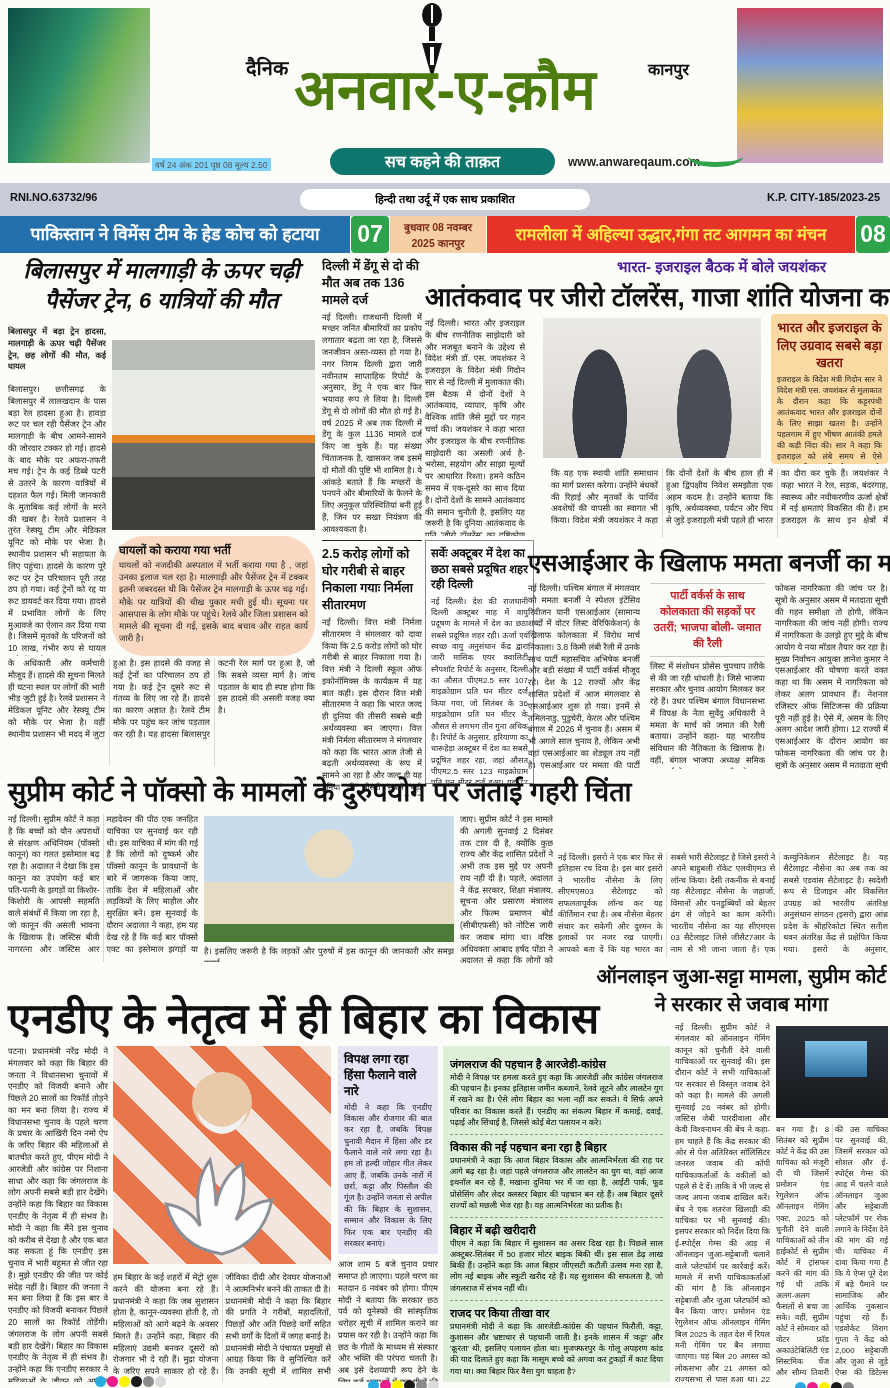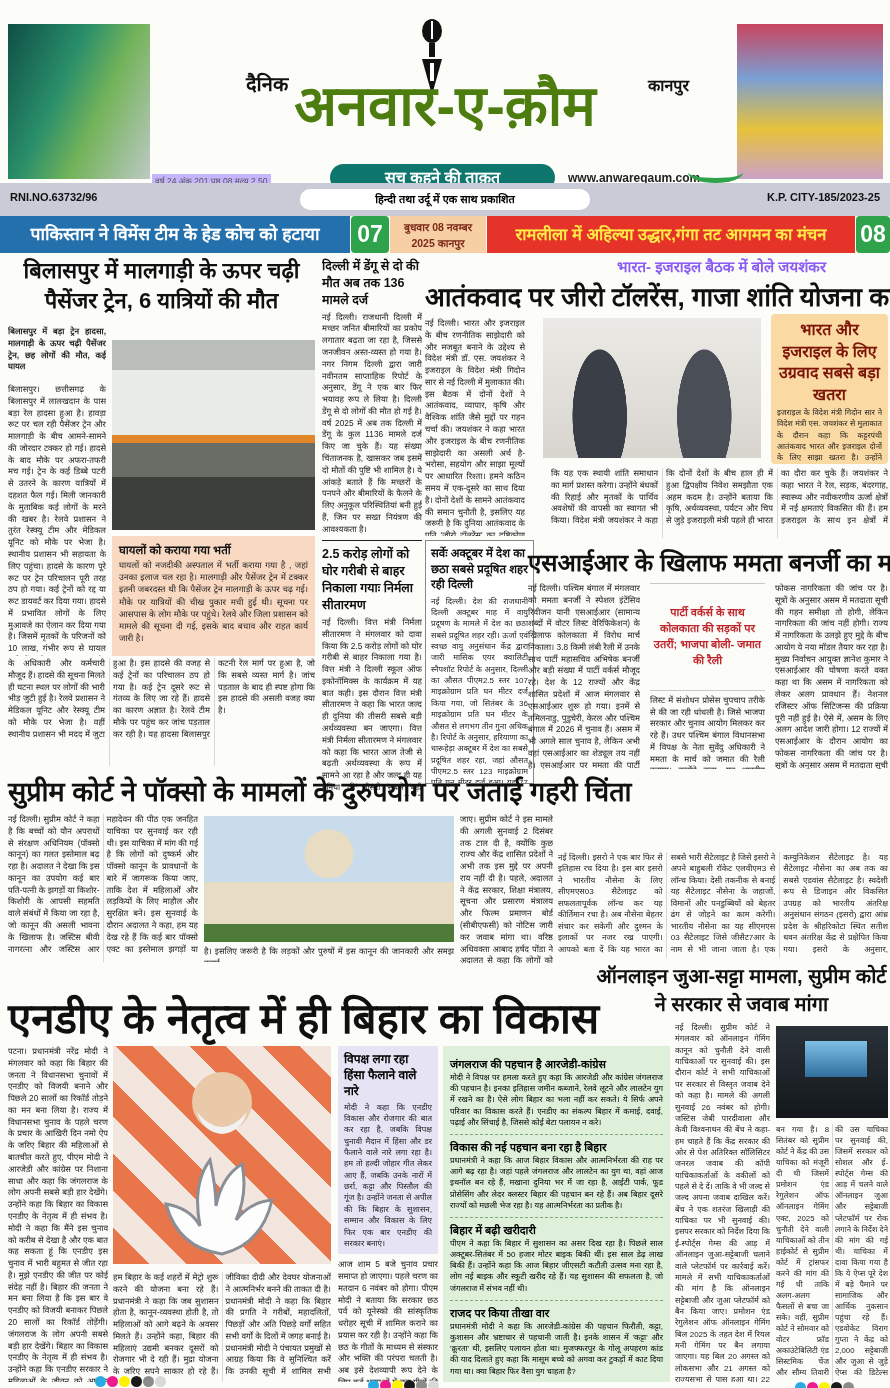--- a/index.html
+++ b/index.html
@@ -6,93 +6,93 @@
   .page{position:relative;width:890px;height:1388px;margin:0 auto;background:#fcfcf9;
         font-family:"Liberation Sans","DejaVu Sans",sans-serif;overflow:hidden;}
   .abs{position:absolute;}
   .photo{background-size:cover;}
   .btxt{font-size:8.3px;line-height:1.42;text-align:justify;color:#1d1d1d;overflow:hidden;}
   .lead{font-weight:bold;}
   .col2{column-count:2;column-gap:7px;column-rule:1px solid #d8d8d4;}
   .col3{column-count:3;column-gap:8px;column-rule:1px solid #d8d8d4;}
   .hl{font-weight:800;color:#101010;text-align:center;}
   .subhl{font-weight:bold;color:#101010;font-size:12.5px;line-height:1.35;}
-  .kicker{color:#8b5cf6;font-weight:bold;}
+  .kicker{color:#4c1d95;font-weight:bold;}
   .boxtitle{font-weight:bold;font-size:11.5px;color:#141414;margin-bottom:2px;}
   
   .strip{background:#c9cbd6;}
   .pill{background:#0f766e;color:#fff;font-weight:bold;text-align:center;border-radius:15px;}
   .whitepill{background:#fff;border-radius:10px;text-align:center;font-weight:bold;font-size:11px;line-height:21px;}
   .teaser-blue{background:#2470ad;color:#fff;font-weight:bold;font-size:17.5px;text-align:center;}
   .teaser-red{background:#e63329;color:#ffec45;font-weight:bold;font-size:16.5px;text-align:center;}
   .pagenum{background:#2fa34c;color:#fff;font-weight:800;font-size:23px;text-align:center;border-radius:4px;}
   .datebox{background:#f6d0a4;color:#7c2917;font-weight:bold;font-size:10.5px;text-align:center;line-height:1.55;}
   .salmonbox{background:#f9d9c2;padding:6px 7px;}
   .orangebox{background:#fbd9a2;border-radius:4px;padding:5px 6px;}
   .violetbox{background:#e6e4f4;padding:5px 6px;}
   .greencol{background:#def0da;padding:6px 7px;}
   .gsec{border-bottom:1px dashed #7fa57f;padding:4px 0 6px;}
   .gsec:last-child{border-bottom:none;}
   .gsec .gt{font-weight:bold;font-size:11px;margin-bottom:1px;}
   .gsec .gb{font-size:8px;line-height:1.4;text-align:justify;}
   .redboxtitle{color:#c0272d;font-weight:bold;font-size:11px;text-align:center;line-height:1.45;
-               border-top:1.5px solid #c9c9c9;border-bottom:1.5px solid #c9c9c9;padding:21px 0;margin-bottom:4px;}
+               border-top:1.5px solid #c9c9c9;border-bottom:1.5px solid #c9c9c9;padding:4px 0;margin-bottom:4px;}
   .dot{width:11px;height:11px;border-radius:50%;display:inline-block;margin-right:1px;vertical-align:middle;}
   .hr{border:none;border-top:1.6px solid #222;margin:5px 0;}
   .surveybox{border:1.5px solid #888;padding:5px;background:#fff;}
 </style>
 </head>
 <body>
 
 <div class="page">
 
-  <div class="abs" style="left:0;top:16px;width:890px;height:183px;">
+  <div class="abs" style="left:0;top:0;width:890px;height:183px;">
     <div class="abs photo" style="left:8px;top:8px;width:142px;height:155px;background:linear-gradient(115deg,#0e4f46 0%,#2a8f6a 38%,#74b35a 62%,#bcc9c4 100%);"></div>
     <div class="abs photo" style="left:737px;top:8px;width:146px;height:155px;background:linear-gradient(180deg,#c94560 0%,#7a9fd4 35%,#e8c23a 68%,#caa2c8 100%);"></div>
     <div class="abs" style="left:419px;top:3px;width:26px;height:78px;">
       <svg width="26" height="78" viewBox="0 0 26 78">
           <ellipse cx="13" cy="12" rx="10" ry="12" fill="#111"></ellipse>
           <rect x="12" y="2" width="2" height="18" fill="#fff"></rect>
           <rect x="10" y="24" width="6" height="14" fill="#111"></rect>
           <path d="M3 40 L23 40 L13 76 Z" fill="#111"></path>
           <rect x="11" y="44" width="4" height="18" fill="#fff"></rect>
         </svg>
     </div>
     <div class="abs" style="left:246px;top:54px;font-size:20px;font-weight:bold;color:#111;">दैनिक</div>
     <div class="abs" style="left:648px;top:58px;font-size:16px;font-weight:bold;color:#111;">कानपुर</div>
     <div class="abs" style="left:170px;top:58px;width:550px;text-align:center;font-size:56px;font-weight:900;color:#4d7c0f;line-height:1.15;white-space:nowrap;">अनवार-ए-क़ौम</div>
     <div class="abs pill" style="left:330px;top:148px;width:225px;height:27px;font-size:16px;line-height:27px;">सच कहने की ताक़त</div>
     <div class="abs" style="left:568px;top:155px;font-size:12px;font-weight:bold;color:#222;">www.anwareqaum.com</div>
     <div class="abs" style="left:688px;top:146px;width:55px;height:16px;border-bottom:5px solid #2fa34c;border-radius:50%;"></div>
-    <div class="abs" style="left:152px;top:158px;font-size:8.5px;color:#555;background:#c4b5fd;padding:1px 3px;">वर्ष 24 अंक 201 पृष्ठ 08 मूल्य 2.50</div>
+    <div class="abs" style="left:152px;top:158px;font-size:8.5px;color:#555;background:#7dd3fc;padding:1px 3px;">वर्ष 24 अंक 201 पृष्ठ 08 मूल्य 2.50</div>
   </div>
 
   <div class="abs strip" style="left:0;top:183px;width:890px;height:33px;">
     <div class="abs" style="left:10px;top:8px;font-size:11px;font-weight:bold;color:#111;">RNI.NO.63732/96</div>
     <div class="abs whitepill" style="left:300px;top:6px;width:290px;height:21px;">हिन्दी तथा उर्दू में एक साथ प्रकाशित</div>
     <div class="abs" style="right:10px;top:8px;font-size:11px;font-weight:bold;color:#111;">K.P. CITY-185/2023-25</div>
   </div>
 
   <div class="abs" style="left:0;top:216px;width:890px;height:37px;">
     <div class="abs teaser-blue" style="left:0;top:0;width:350px;height:37px;line-height:37px;">पाकिस्तान ने विमेंस टीम के हेड कोच को हटाया</div>
     <div class="abs pagenum" style="left:351px;top:0;width:38px;height:37px;line-height:37px;">07</div>
     <div class="abs datebox" style="left:390px;top:0;width:96px;height:37px;padding-top:3px;box-sizing:border-box;">
       <div>बुधवार 08 नवम्बर</div>
       <div>2025 कानपुर</div>
     </div>
     <div class="abs teaser-red" style="left:487px;top:0;width:368px;height:37px;line-height:37px;">रामलीला में अहिल्या उद्धार,गंगा तट आगमन का मंचन</div>
     <div class="abs pagenum" style="left:856px;top:0;width:34px;height:37px;line-height:37px;">08</div>
   </div>
 
   <div class="abs" style="left:8px;top:256px;width:307px;height:512px;">
-    <div class="hl" style="font-size:22px;line-height:1.35;height:64px;">बिलासपुर में मालगाड़ी के ऊपर चढ़ी पैसेंजर ट्रेन, 6 यात्रियों की मौत</div>
+    <div class="hl" style="font-size:22px;line-height:1.35;height:64px;font-style:italic;">बिलासपुर में मालगाड़ी के ऊपर चढ़ी पैसेंजर ट्रेन, 6 यात्रियों की मौत</div>
     <div class="abs btxt lead" style="left:0;top:70px;width:98px;height:56px;">बिलासपुर में बड़ा ट्रेन हादसा, मालगाड़ी के ऊपर चढ़ी पैसेंजर ट्रेन, छह लोगों की मौत, कई घायल</div>
     <div class="abs btxt" style="left:0;top:128px;width:98px;height:272px;">बिलासपुर। छत्तीसगढ़ के बिलासपुर में लालखदान के पास बड़ा रेल हादसा हुआ है। हावड़ा रूट पर चल रही पैसेंजर ट्रेन और मालगाड़ी के बीच आमने-सामने की जोरदार टक्कर हो गई। हादसे के बाद मौके पर अफरा-तफरी मच गई। ट्रेन के कई डिब्बे पटरी से उतरने के कारण यात्रियों में दहशत फैल गई। मिली जानकारी के मुताबिक कई लोगों के मरने की खबर है। रेलवे प्रशासन ने तुरंत रेस्क्यू टीम और मेडिकल यूनिट को मौके पर भेजा है। स्थानीय प्रशासन भी सहायता के लिए पहुंचा। हादसे के कारण पूरे रूट पर ट्रेन परिचालन पूरी तरह ठप हो गया। कई ट्रेनों को रद्द या रूट डायवर्ट कर दिया गया। हादसे में प्रभावित लोगों के लिए मुआवजे का ऐलान कर दिया गया है। जिसमें मृतकों के परिजनों को 10 लाख, गंभीर रूप से घायल यात्रियों को पांच लाख और सामान्य रूप से घायल यात्रियों को एक लाख की सहायता राशि प्रदान की जाएगी। कोरबा पैसेंजर और मालगाड़ी में टक्कर हुई है। इस हादसे में 6 लोगों की मौत होने की खबर सामने आ रही है। वहीं 12 से ज्यादा यात्रियों के घायल होने की भी खबर है। मृतकों की संख्या बढ़ भी सकती है। फिलहाल, रेस्क्यू जारी है। मौके पर रेलवे</div>
     <div class="abs photo" style="left:104px;top:84px;width:203px;height:190px;background:linear-gradient(180deg,#b9beb9 0 16%,#e9ebe7 16% 50%,#e2862a 50% 54%,#6a6c66 54% 72%,#3c3f3a 72% 100%);"></div>
-    <div class="abs salmonbox" style="left:104px;top:280px;width:189px;height:108px;">
+    <div class="abs salmonbox" style="left:104px;top:280px;width:189px;height:108px;border-radius:32px;">
       <div class="boxtitle">घायलों को कराया गया भर्ती</div>
       <div class="btxt" style="font-size:8.6px;height:88px;">घायलों को नजदीकी अस्पताल में भर्ती कराया गया है , जहां उनका इलाज चल रहा है। मालगाड़ी और पैसेंजर ट्रेन में टक्कर इतनी जबरदस्त थी कि पैसेंजर ट्रेन मालगाड़ी के ऊपर चढ़ गई। मौके पर यात्रियों की चीख पुकार मची हुई थी। सूचना पर आसपास के लोग मौके पर पहुंचे। रेलवे और जिला प्रशासन को मामले की सूचना दी गई, इसके बाद बचाव और राहत कार्य जारी है।</div>
     </div>
     <div class="abs btxt col3" style="left:0;top:402px;width:307px;height:108px;">के अधिकारी और कर्मचारी मौजूद हैं। हादसे की सूचना मिलते ही घटना स्थल पर लोगों की भारी भीड़ जुटी हुई है। रेलवे प्रशासन ने मेडिकल यूनिट और रेस्क्यू टीम को मौके पर भेजा है। वहीं स्थानीय प्रशासन भी मदद में जुटा हुआ है। इस हादसे की वजह से कई ट्रेनों का परिचालन ठप हो गया है। कई ट्रेन दूसरे रूट से गंतव्य के लिए जा रहे हैं। हादसे का कारण अज्ञात है। रेलवे टीम मौके पर पहुंच कर जांच पड़ताल कर रही है। यह हादसा बिलासपुर कटनी रेल मार्ग पर हुआ है, जो कि सबसे व्यस्त मार्ग है। जांच पड़ताल के बाद ही स्पष्ट होगा कि इस हादसे की असली वजह क्या है।</div>
   </div>
 
   <div class="abs" style="left:322px;top:258px;width:100px;height:538px;overflow:hidden;">
     <div class="subhl">दिल्ली में डेंगू से दो की मौत अब तक 136 मामले दर्ज</div>
     <div class="btxt" style="margin-top:3px;">नई दिल्ली। राजधानी दिल्ली में मच्छर जनित बीमारियों का प्रकोप लगातार बढ़ता जा रहा है, जिससे जनजीवन अस्त-व्यस्त हो गया है। नगर निगम दिल्ली द्वारा जारी नवीनतम साप्ताहिक रिपोर्ट के अनुसार, डेंगू ने एक बार फिर भयावह रूप ले लिया है। दिल्ली डेंगू से दो लोगों की मौत हो गई है। वर्ष 2025 में अब तक दिल्ली में डेंगू के कुल 1136 मामले दर्ज किए जा चुके हैं। यह संख्या चिंताजनक है, खासकर जब इसमें दो मौतों की पुष्टि भी शामिल है। ये आंकड़े बताते हैं कि मच्छरों के पनपने और बीमारियों के फैलने के लिए अनुकूल परिस्थितियां बनी हुई हैं, जिन पर सख्त नियंत्रण की आवश्यकता है।</div>
     <hr class="hr">
@@ -107,21 +107,21 @@
 
   <div class="abs" style="left:425px;top:256px;width:463px;height:282px;">
     <div class="kicker" style="font-size:15px;text-align:center;padding-left:130px;">भारत- इजराइल बैठक में बोले जयशंकर</div>
     <div class="hl" style="font-size:26px;margin-top:2px;white-space:nowrap;">आतंकवाद पर जीरो टॉलरेंस, गाजा शांति योजना का समर्थन</div>
     <div class="abs btxt" style="left:0;top:62px;width:100px;height:218px;">नई दिल्ली। भारत और इजराइल के बीच रणनीतिक साझेदारी को और मजबूत बनाने के उद्देश्य से विदेश मंत्री डॉ. एस. जयशंकर ने इजराइल के विदेश मंत्री गिदोन सार से नई दिल्ली में मुलाकात की। इस बैठक में दोनों देशों ने आतंकवाद, व्यापार, कृषि और वैश्विक शांति जैसे मुद्दों पर गहन चर्चा की। जयशंकर ने कहा भारत और इजराइल के बीच रणनीतिक साझेदारी का असली अर्थ है- भरोसा, सहयोग और साझा मूल्यों पर आधारित रिश्ता। हमने कठिन समय में एक-दूसरे का साथ दिया है। दोनों देशों के सामने आतंकवाद की समान चुनौती है, इसलिए यह जरूरी है कि दुनिया आतंकवाद के प्रति 'जीरो टॉलरेंस' का दृष्टिकोण अपनाए। जयशंकर ने गाजा क्षेत्र की स्थिति पर चिंता जताते हुए कहा कि भारत 'गाजा पीस प्लान' का समर्थन करता है और उम्मीद करता है</div>
     <div class="abs photo" style="left:118px;top:62px;width:218px;height:140px;background:
          radial-gradient(ellipse 45px 110px at 26% 70%, #3a3f47 0 60%, transparent 61%),
          radial-gradient(ellipse 45px 110px at 74% 70%, #4a4f57 0 60%, transparent 61%),
          linear-gradient(#eceae6,#d8d5cf);"></div>
     <div class="abs orangebox" style="left:346px;top:58px;width:117px;height:150px;box-sizing:border-box;overflow:hidden;">
-      <div style="font-weight:bold;font-size:16px;color:#7c1508;text-align:center;line-height:1.35;">भारत और इजराइल के लिए उग्रवाद सबसे बड़ा खतरा</div>
+      <div style="font-weight:bold;font-size:13px;color:#7c1508;text-align:center;line-height:1.35;">भारत और इजराइल के लिए उग्रवाद सबसे बड़ा खतरा</div>
       <div class="btxt" style="font-size:7.8px;margin-top:2px;">इजराइल के विदेश मंत्री गिदोन सार ने विदेश मंत्री एस. जयशंकर से मुलाकात के दौरान कहा कि कट्टरपंथी आतंकवाद भारत और इजराइल दोनों के लिए साझा खतरा है। उन्होंने पहलगाम में हुए भीषण आतंकी हमले की कड़ी निंदा की। सार ने कहा कि इजराइल को लंबे समय से ऐसे आतंकवादी समूहों से खतरा है, जिन्होंने अपने-अपने क्षेत्रों में आतंक के ठिकाने बना लिए हैं।</div>
     </div>
     <div class="abs btxt col3" style="left:126px;top:212px;width:337px;height:70px;">कि यह एक स्थायी शांति समाधान का मार्ग प्रशस्त करेगा। उन्होंने बंधकों की रिहाई और मृतकों के पार्थिव अवशेषों की वापसी का स्वागत भी किया। विदेश मंत्री जयशंकर ने कहा कि दोनों देशों के बीच हाल ही में हुआ द्विपक्षीय निवेश समझौता एक अहम कदम है। उन्होंने बताया कि कृषि, अर्थव्यवस्था, पर्यटन और चिप से जुड़े इजराइली मंत्री पहले ही भारत का दौरा कर चुके हैं। जयशंकर ने कहा भारत ने रेल, सड़क, बंदरगाह, स्वास्थ्य और नवीकरणीय ऊर्जा क्षेत्रों में नई क्षमताएं विकसित की हैं। हम इजराइल के साथ इन क्षेत्रों में साझेदारी को और गहराई देना चाहते हैं। इजराइली विदेश मंत्री गिदोन सार ने कहा हम प्रधानमंत्री नरेंद्र मोदी की मजबूत एकजुटता की सराहना करते हैं। हम याद रखते हैं कि 7 अक्टूबर को हमास के हमले के बाद पीएम मोदी पहले विश्व नेता थे जिन्होंने प्रधानमंत्री नेतन्याहू को फोन किया था। हम इसे कभी नहीं भूतेंगे।</div>
   </div>
 
   <div class="abs" style="left:528px;top:545px;width:360px;height:224px;">
     <div class="hl" style="font-size:24px;white-space:nowrap;">एसआईआर के खिलाफ ममता बनर्जी का मार्च</div>
     <div class="abs btxt" style="left:0;top:38px;width:112px;height:186px;">नई दिल्ली। पश्चिम बंगाल में मंगलवार को ममता बनर्जी ने स्पेशल इंटेंसिव रिवीजन यानी एसआईआर (सामान्य शब्दों में वोटर लिस्ट वेरिफिकेशन) के खिलाफ कोलकाता में विरोध मार्च निकाला। 3.8 किमी लंबी रैली में उनके साथ पार्टी महासचिव अभिषेक बनर्जी और बड़ी संख्या में पार्टी वर्कर्स मौजूद रहे। देश के 12 राज्यों और केंद्र शासित प्रदेशों में आज मंगलवार से एसआईआर शुरू हो गया। इनमें से तमिलनाडु, पुडुचेरी, केरल और पश्चिम बंगाल में 2026 में चुनाव हैं। असम में भी अगले साल चुनाव है, लेकिन अभी वहां एसआईआर का शेड्यूल तय नहीं है। एसआईआर पर ममता की पार्टी तृणमूल कांग्रेस का आरोप है कि वोटर</div>
     <div class="abs" style="left:122px;top:38px;width:115px;height:186px;overflow:hidden;">
       <div class="redboxtitle">पार्टी वर्कर्स के साथ कोलकाता की सड़कों पर उतरीं; भाजपा बोली- जमात की रैली</div>

